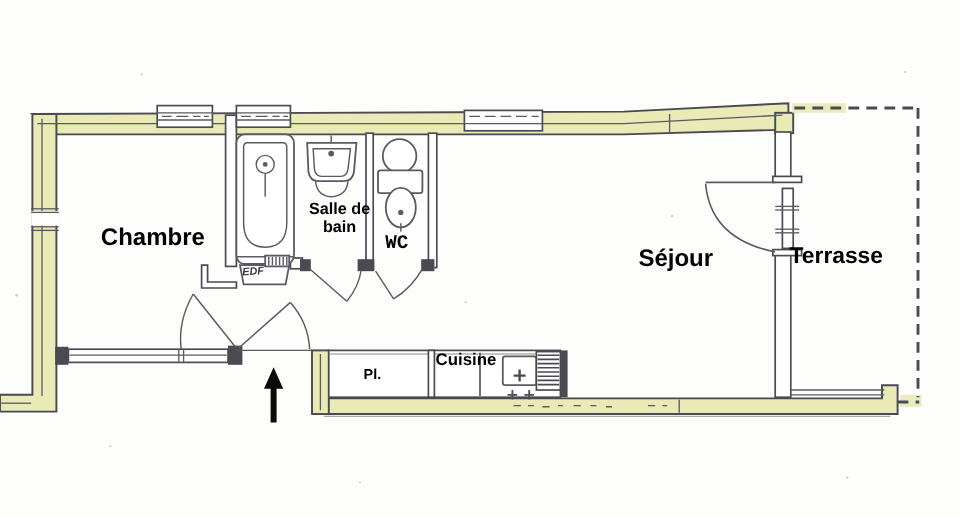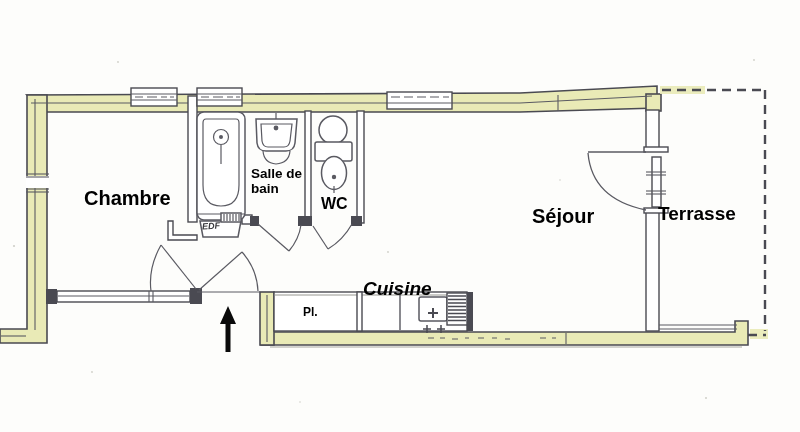--- a/index.html
+++ b/index.html
@@ -16,25 +16,25 @@
     background:var(--background);
     font-family:"Liberation Sans", sans-serif;
   }
   #plan svg{position:absolute;left:0;top:0;}
   .lbl{
     position:absolute;font-weight:bold;color:var(--text);
     white-space:nowrap;line-height:1.1;
   }
   .lbl-chambre{left:84px;top:187px;font-size:20px;}
   .lbl-sdb{left:251px;top:166px;width:64px;font-size:13.5px;line-height:15px;
-           text-align:left;white-space:normal;}
-  .lbl-wc{left:321px;top:195px;font-size:16px;}
+           text-align:center;white-space:normal;}
+  .lbl-wc{left:321px;top:195px;font-size:16px;font-family:Liberation Mono, monospace;}
   .lbl-sejour{left:532px;top:205px;font-size:20px;}
   .lbl-terrasse{left:658px;top:204px;font-size:19px;}
-  .lbl-cuisine{left:363px;top:279px;font-size:19px;font-style:italic;}
+  .lbl-cuisine{left:363px;top:292px;font-size:14px;}
   .lbl-pl{left:303px;top:306px;font-size:12px;}
   .lbl-edf{left:202px;top:222px;font-size:9px;font-style:italic;
            color:#3a3a3e;transform:rotate(-4deg);}
   
   .wf{fill:var(--wall-fill);stroke:var(--line);stroke-width:1.6;}
   .wh{fill:#ffffff;stroke:var(--line);stroke-width:1.4;}
   .dk{fill:var(--line);stroke:none;}
   .ln{stroke:var(--line);fill:none;stroke-width:1.3;}
   .tn{stroke:var(--interior-line);fill:none;stroke-width:1.1;}
   .fx{fill:#ffffff;stroke:var(--interior-line);stroke-width:1.5;}

